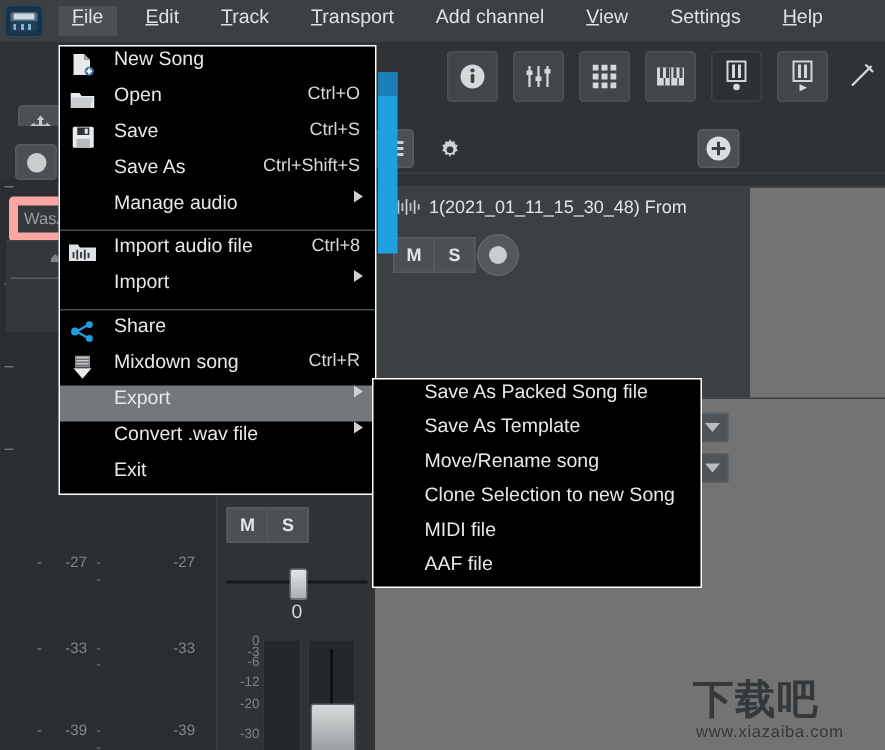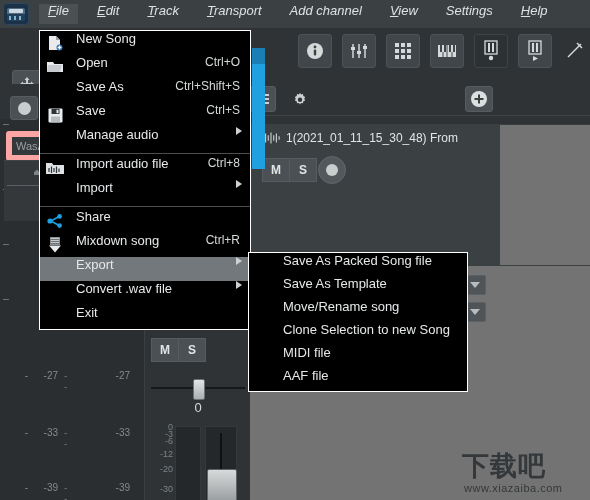--- a/index.html
+++ b/index.html
@@ -32,21 +32,21 @@
   .app-icon .glyph:before{
     content:"";position:absolute;left:2px;top:1px;width:14px;height:4px;
     background:#cdd8e0;border-radius:1px;
   }
   .app-icon .glyph:after{
     content:"";position:absolute;left:2px;bottom:1px;width:14px;height:4px;
     background:repeating-linear-gradient(to right,#7fb3cf 0 2px,transparent 2px 5px);
   }
   .menu-item{
     font-size:13px;color:#dfe1e2;padding:0 9px 6px 9px;
-    cursor:default;white-space:nowrap;line-height:14px;font-style:italic;
+    cursor:default;white-space:nowrap;line-height:14px;
   }
   .menu-item.active{background:#4b5053;}
   .menu-item .u{text-decoration:underline;}
 
   
   .toolbar{
     position:absolute;left:0;top:28px;width:590px;height:56px;
     background:#2f3335;
   }
   .tool-btn{
@@ -526,34 +526,34 @@
         <span class="ic">
           <svg width="16" height="14" viewBox="0 0 16 14" xmlns="http://www.w3.org/2000/svg">
             <path d="M0 2h6l1.4 2H16v8H0z" fill="#e8eaec"></path>
             <path d="M1 5h14l-2 7H0z" fill="#c8ccd0"></path>
           </svg>
         </span>
         <span class="lab"><span class="u">O</span>pen</span>
         <span class="acc">Ctrl+O</span>
       </div>
       <div class="pitem">
-        <span class="lab">S<span class="u">a</span>ve As</span>
-        <span class="acc">Ctrl+Shift+S</span>
-      </div>
-      <div class="pitem">
         <span class="ic">
           <svg width="15" height="15" viewBox="0 0 15 15" xmlns="http://www.w3.org/2000/svg">
             <rect x="0.5" y="0.5" width="14" height="14" rx="1" fill="#e8eaec"></rect>
             <rect x="3.5" y="1" width="8" height="5" fill="#2f3335"></rect>
             <rect x="8.5" y="1.8" width="2" height="3.4" fill="#e8eaec"></rect>
             <rect x="3" y="8.5" width="9" height="6" fill="#b8bcc0"></rect>
           </svg>
         </span>
         <span class="lab"><span class="u">S</span>ave</span>
         <span class="acc">Ctrl+S</span>
+      </div>
+      <div class="pitem">
+        <span class="lab">S<span class="u">a</span>ve As</span>
+        <span class="acc">Ctrl+Shift+S</span>
       </div>
       <div class="pitem">
         <span class="lab">Manage audio</span>
         <span class="sub"></span>
       </div>
       <div class="sep"></div>
       <div class="pitem">
         <span class="ic">
           <svg width="18" height="15" viewBox="0 0 18 15" xmlns="http://www.w3.org/2000/svg">
             <path d="M0 2h6l1.3 2H18v9H0z" fill="#dfe2e4"></path>

